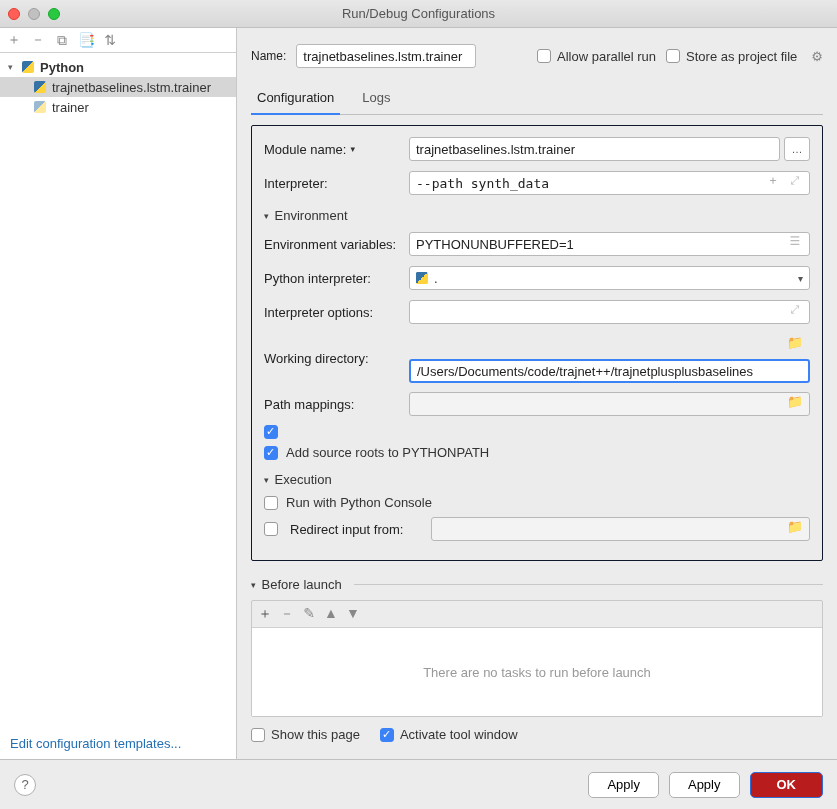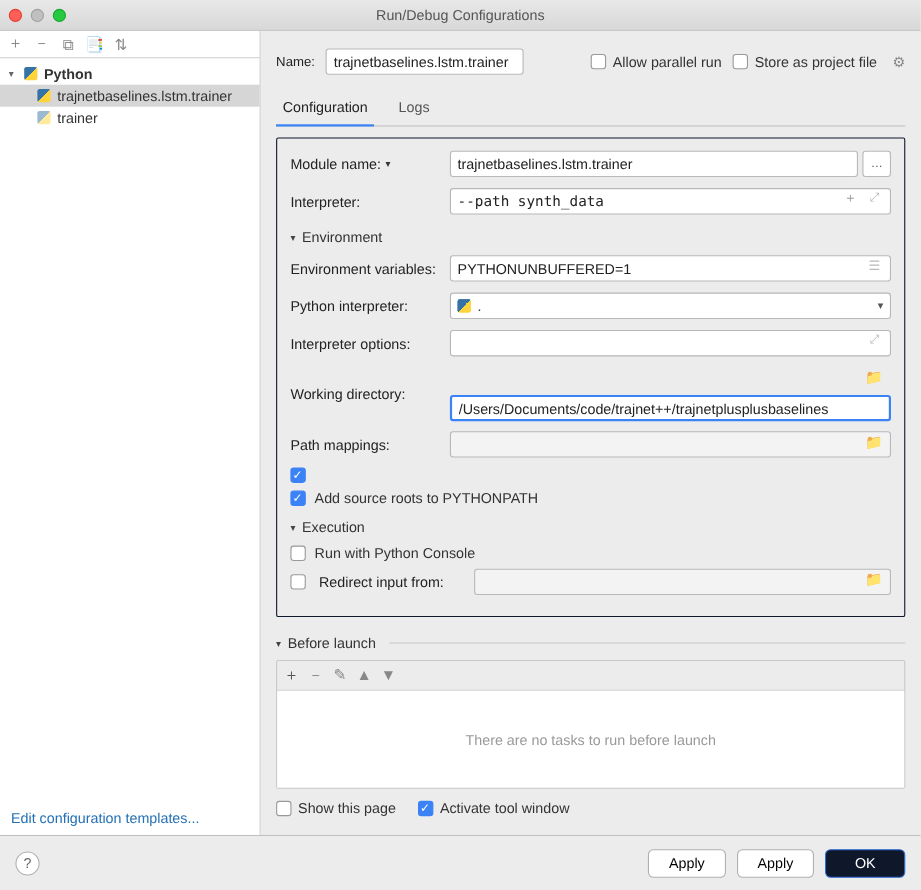--- a/index.html
+++ b/index.html
@@ -184,24 +184,25 @@
     .btn {
       height: 26px;
       padding: 0 18px;
       border: 1px solid #b0b0b0;
       border-radius: 5px;
       background: #fff;
       font-size: 13px;
       cursor: pointer;
     }
     .btn.primary {
-      background: #0f172a;
+      background: #b91c1c;
       color: #fff;
       border-color: #2f6cd6;
       padding: 0 26px;
+      font-weight: bold;
     }
     .folder-icon { color: #bbb; font-size: 13px; }
     .list-icon { color: #bbb; font-size: 12px; }
     .expand-icon { color: #bbb; font-size: 11px; }
   </style>
 </head>
 <body>
 
 <div class="titlebar">
   <div class="traffic-lights">

